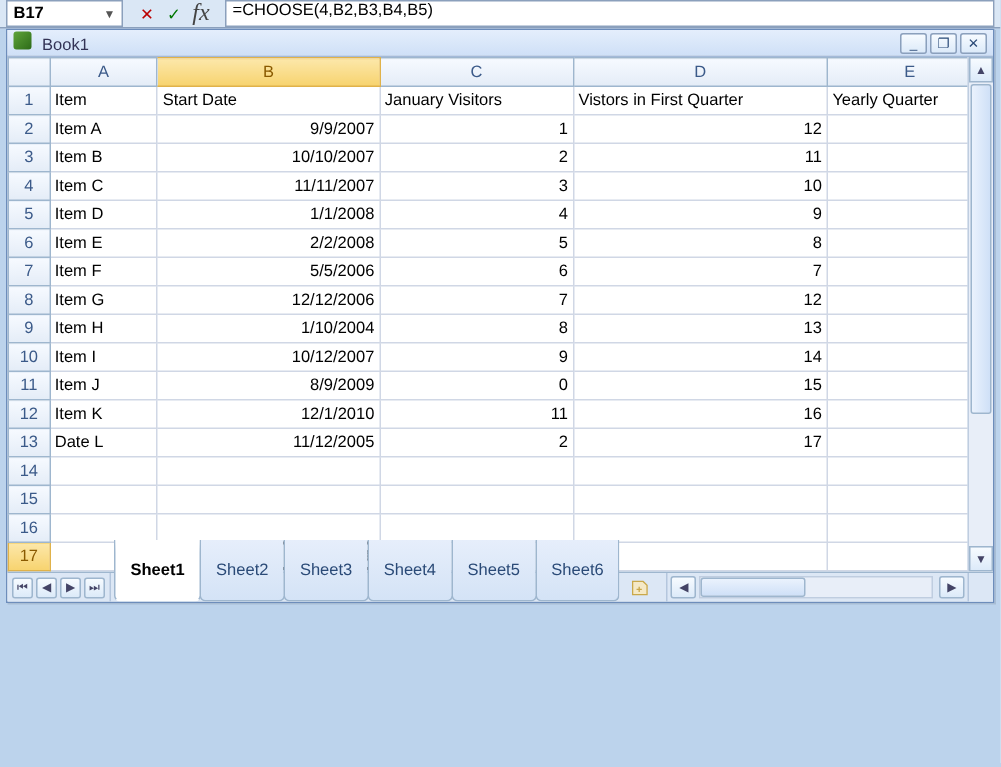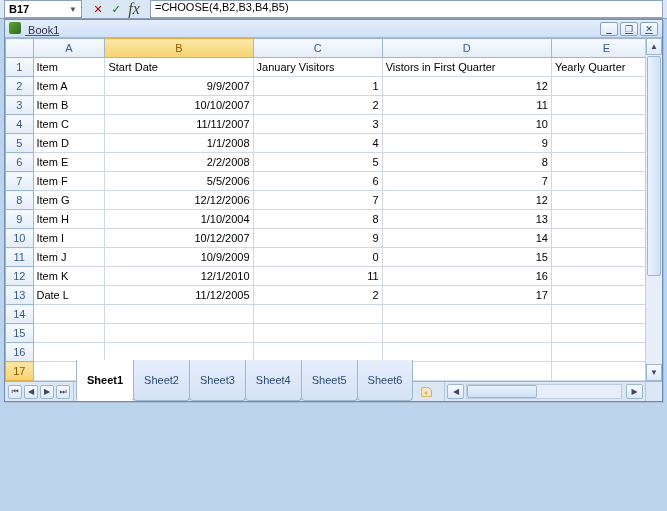--- a/index.html
+++ b/index.html
@@ -16,21 +16,21 @@
   .fbar-btn.red { color: #b00; }
   .fbar-btn.green { color: #070; }
   .fbar-btn.fx { font-style: italic; font-family: "Times New Roman", serif; font-size: 16px; color: #444; }
   .formula-input { flex: 1; height: 18px; background: #fff; border: 1px solid #8ba0bc; padding: 0 4px; display: flex; color: #000; }
 
   
   .mdi-gap { height: 11px; background: #bcd3ec; }
 
   
   .workbook { margin: 0 4px 0 4px; height: 476px; border: 1px solid #6d8dbb; background: #fff; display: flex; flex-direction: column; box-shadow: 1px 1px 0 rgba(0,0,0,0.1); }
-  .wb-titlebar { height: 18px; background: linear-gradient(#e4eefc,#cfe0f7); border-bottom: 1px solid #a3b9d8; display: flex; align-items: center; justify-content: space-between; padding: 0 4px; color: #3b5a89; text-decoration: underline; }
+  .wb-titlebar { height: 18px; background: linear-gradient(#e4eefc,#cfe0f7); border-bottom: 1px solid #a3b9d8; display: flex; align-items: center; justify-content: space-between; padding: 0 4px; color: #3b5a89; }
   .wb-titlebar .icon { width: 12px; height: 12px; background: linear-gradient(135deg,#5fa43a,#2d6b18); border-radius: 2px; margin-right: 4px; display: inline-block; }
   .wb-titlebar .tname { font-weight: normal; color: #335; }
   .wb-ctrls { display: flex; gap: 2px; }
   .wb-ctrls div { width: 18px; height: 14px; border: 1px solid #8ba0bc; border-radius: 2px; background: linear-gradient(#f7fbff,#dceaf9); display: flex; align-items: center; justify-content: center; font-size: 9px; color: #2a4a77; }
 
   
   .grid-area { flex: 1; position: relative; overflow: hidden; }
   table.grid { border-collapse: collapse; table-layout: fixed; width: 100%; }
   table.grid th, table.grid td { border: 1px solid #d0d7e5; height: 19px; padding: 0 3px; font-size: 11px; color: #000; white-space: nowrap; overflow: hidden; }
   table.grid th { background: linear-gradient(#f6faff,#e4ecf7); color: #3b5a89; font-weight: normal; text-align: center; border-color: #9eb6ce; }
@@ -193,21 +193,21 @@
               <th class="rowhdr">10</th>
               <td>Item I</td>
               <td class="num">10/12/2007</td>
               <td class="num">9</td>
               <td class="num">14</td>
               <td class="num">5</td>
             </tr>
             <tr>
               <th class="rowhdr">11</th>
               <td>Item J</td>
-              <td class="num">10/9/2009</td>
+              <td class="num">8/9/2009</td>
               <td class="num">0</td>
               <td class="num">15</td>
               <td class="num">5</td>
             </tr>
             <tr>
               <th class="rowhdr">12</th>
               <td>Item K</td>
               <td class="num">12/1/2010</td>
               <td class="num">11</td>
               <td class="num">16</td>

